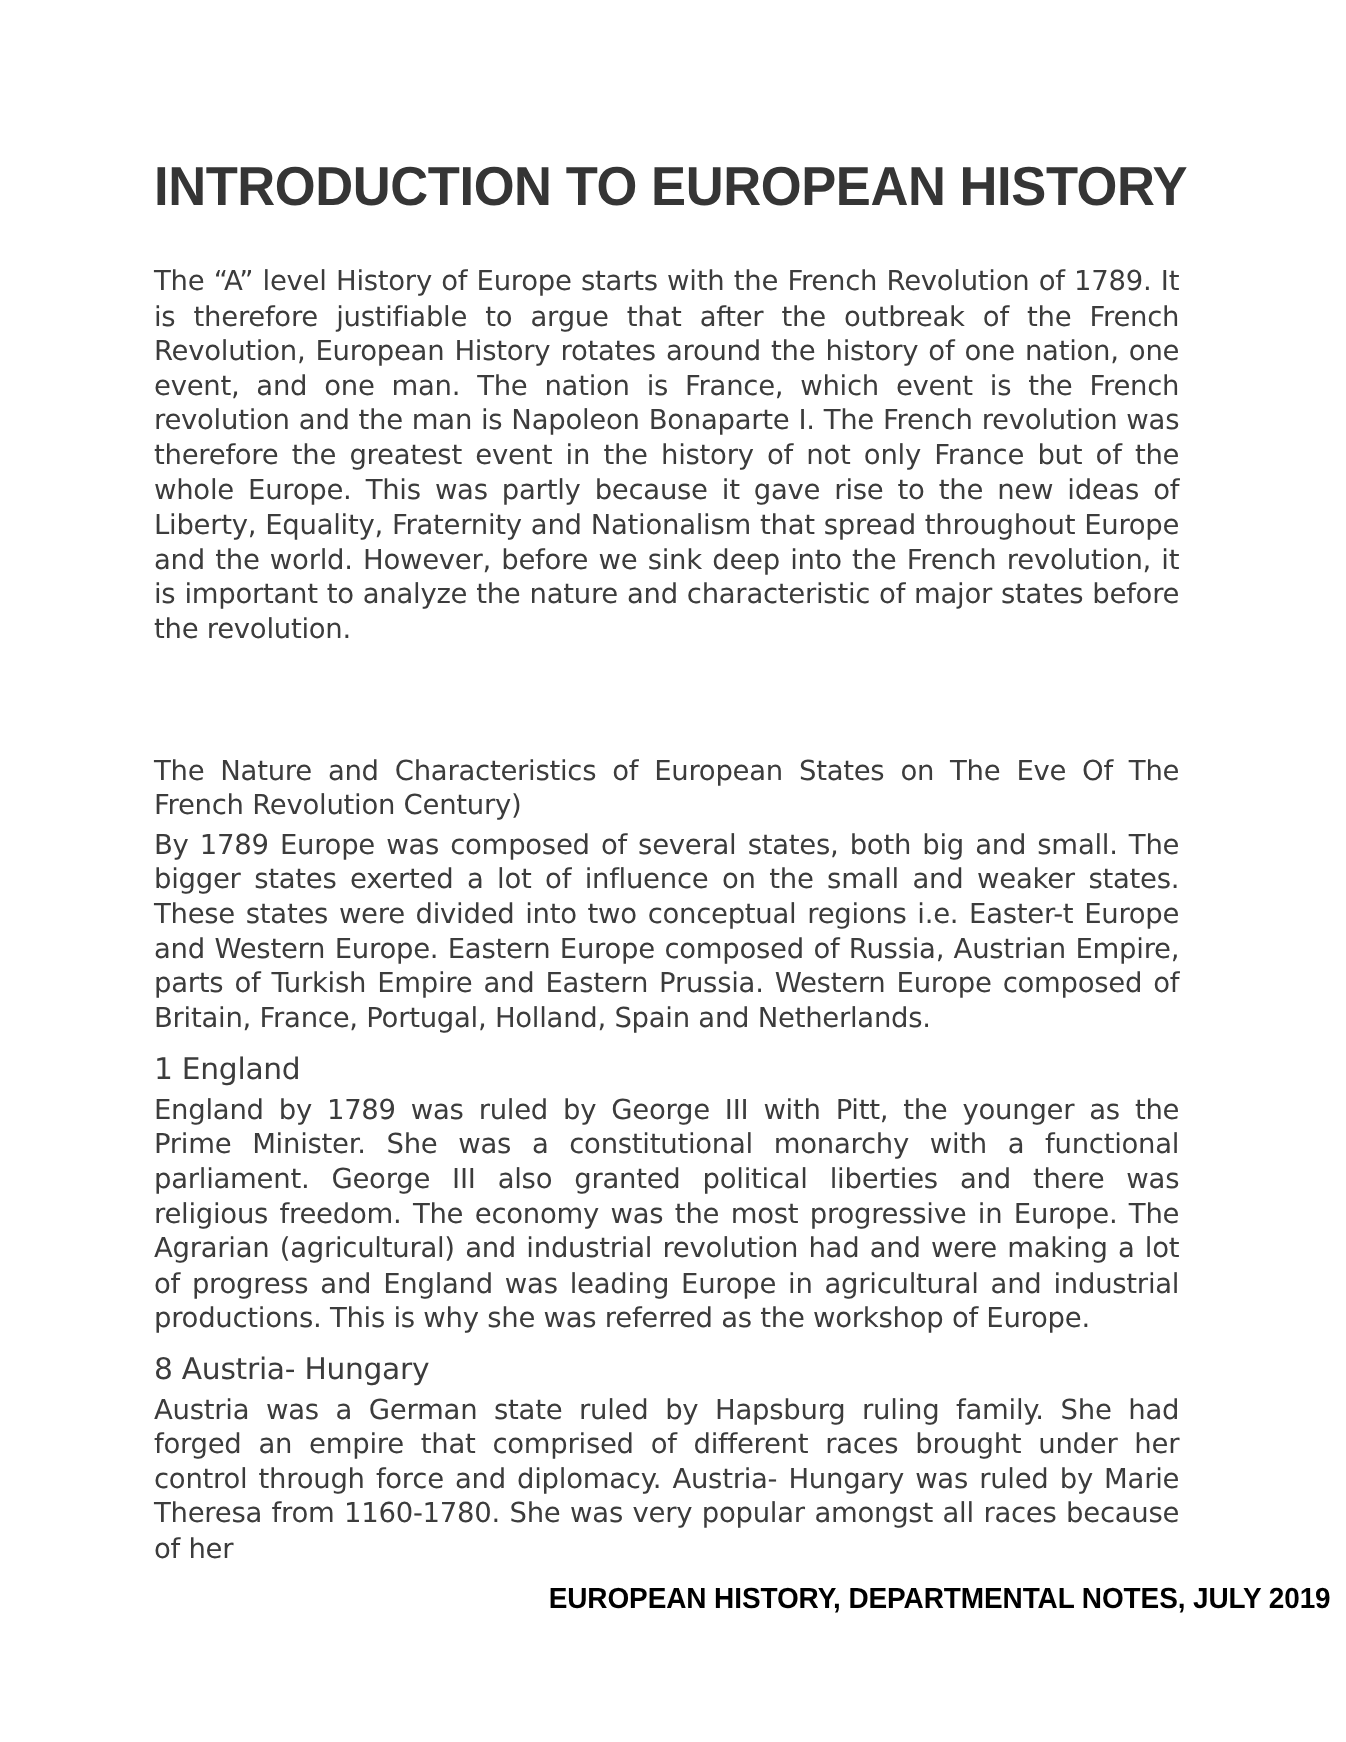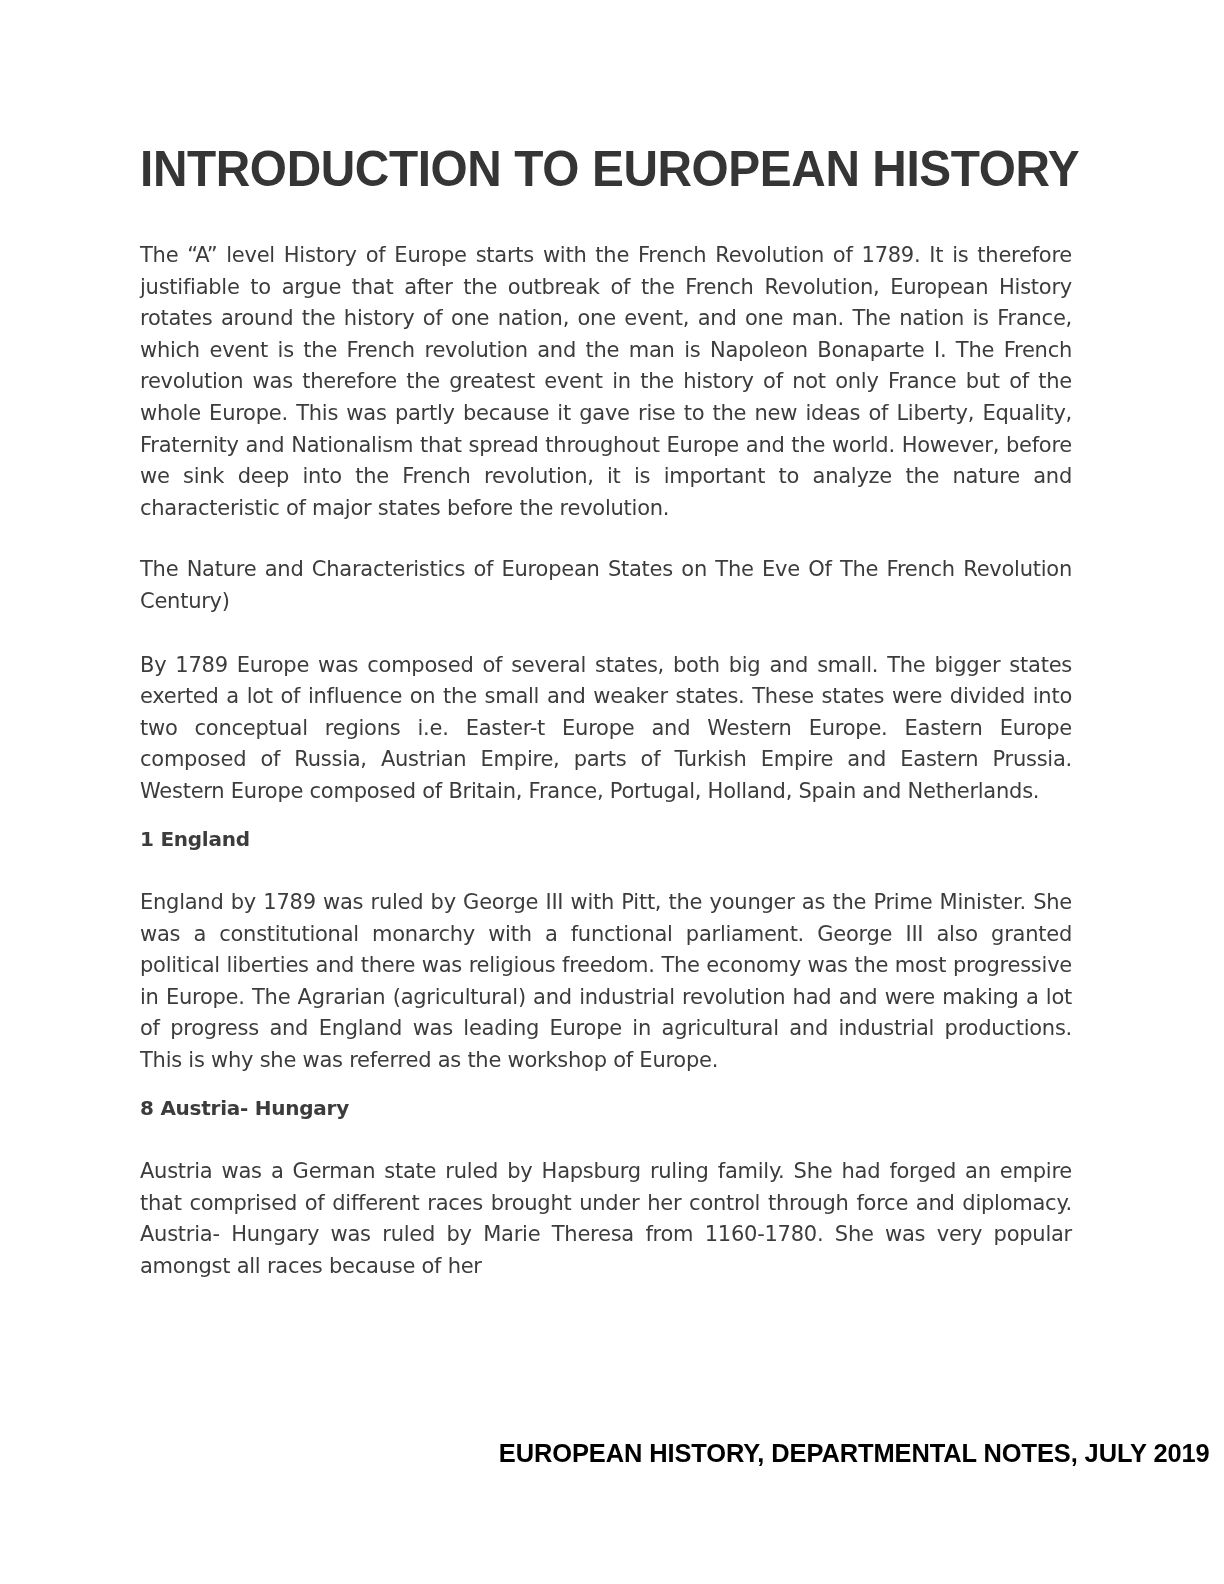--- a/index.html
+++ b/index.html
@@ -42,47 +42,47 @@
     color: #353535;
     margin: 0;
     padding-top: 141px;
     white-space: nowrap;
     transform: scaleX(0.955);
     transform-origin: left top;
   }
 
   .body-block {
     font-family: "DejaVu Sans", sans-serif;
-    font-size: 21px;
+    font-size: 25px;
     line-height: 31.6px;
     color: #3c3c3c;
     text-align: justify;
     text-justify: inter-word;
     margin: 0;
     font-weight: 400;
     letter-spacing: -0.25px;
     word-spacing: 0px;
   }
 
   .p-intro { margin-top: 43px; }
 
-  .p-spacer-gap { margin-top: 30px; }
+  .p-spacer-gap { margin-top: 97px; }
 
-  .p-normal { margin-top: 32px; }
+  .p-normal { margin-top: 4px; }
 
   .heading-num {
     font-family: "DejaVu Sans", sans-serif;
-    font-size: 20px;
+    font-size: 27px;
     line-height: 31.6px;
     color: #3c3c3c;
     text-align: left;
     margin: 0;
     margin-top: 16px;
     letter-spacing: -0.25px;
-    font-weight: 700;
+    font-weight: 400;
   }
 
   .footer {
     position: absolute;
     left: 0;
     top: 1437px;
     width: 1224px;
     text-align: right;
   }
   .footer-text {

